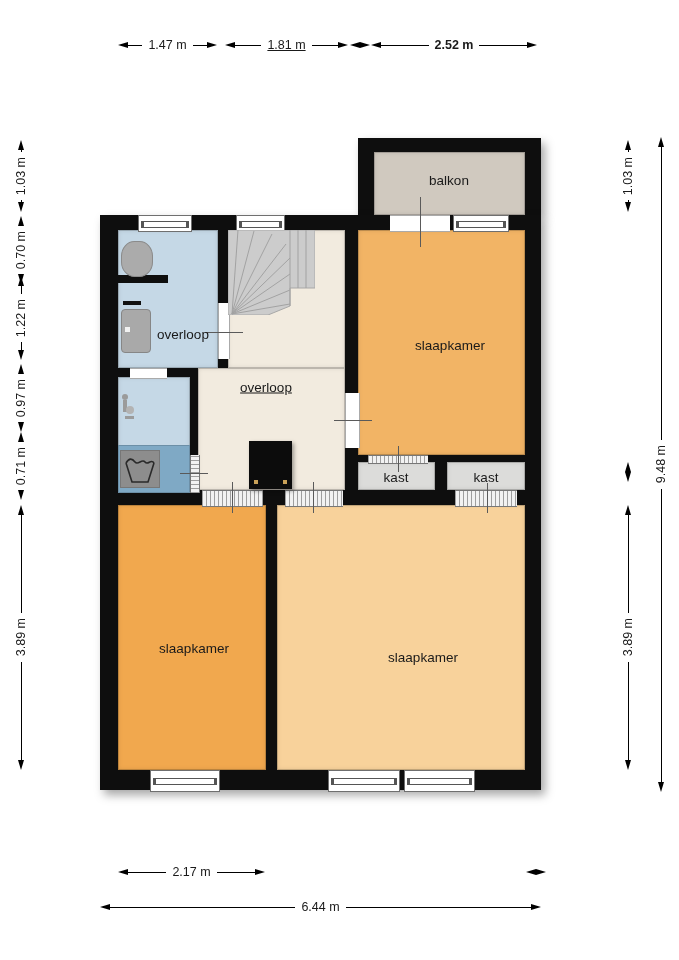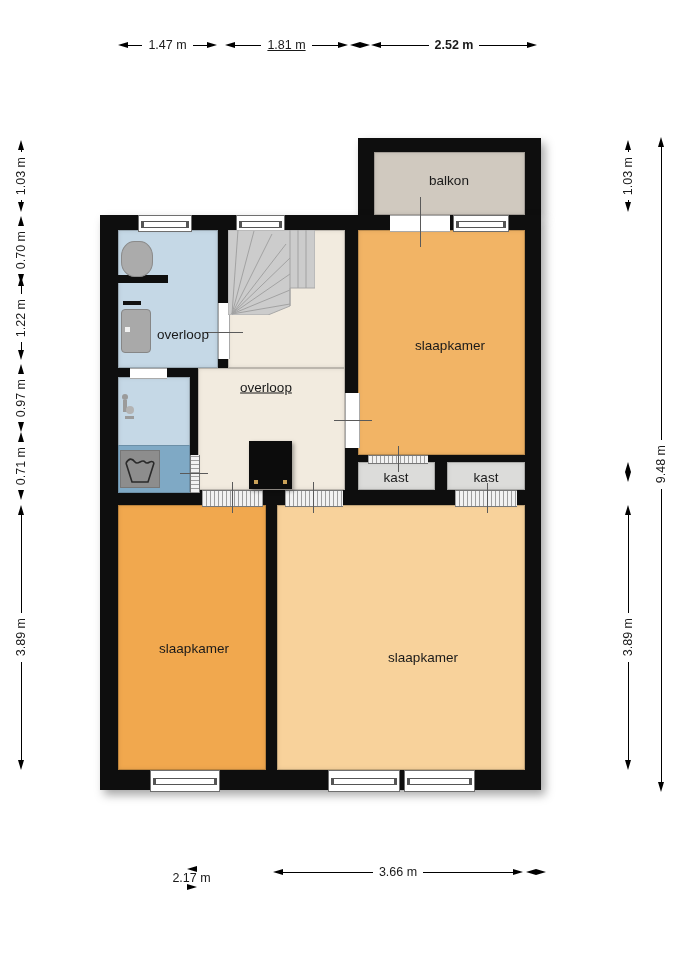--- a/index.html
+++ b/index.html
@@ -171,38 +171,38 @@
       <span class="tri-r"></span>
   </div>
   <div class="hdim" style="left:371px;width:166px;top:39px;font-weight:bold;">
     <span class="tri-l"></span>
       <span class="ln"></span>
     <span class="lb">2.52 m</span>
     <span class="ln"></span>
       <span class="tri-r"></span>
   </div>
 
-  <div class="hdim" style="left:118px;width:147px;top:866px;flex-direction:column;">
+  <div class="hdim" style="left:118px;width:147px;top:866px;">
     <span class="tri-l"></span>
       <span class="ln"></span>
     <span class="lb">2.17 m</span>
     <span class="ln"></span>
       <span class="tri-r"></span>
   </div>
-  <div class="hdim" style="left:273px;width:250px;top:866px;">
-    <span class="tri-l"></span>
-      <span class="ln"></span>
-    <span class="lb">3.66 m</span>
-    <span class="ln"></span>
-      <span class="tri-r"></span>
-  </div>
   <div class="hdim-tiny" style="left:526px;top:866px;height:12px;">
     <span class="tri-l"></span>
       <span class="tri-r"></span>
   </div>
+  <div class="hdim" style="left:100px;width:441px;top:901px;">
+    <span class="tri-l"></span>
+      <span class="ln"></span>
+    <span class="lb">6.44 m</span>
+    <span class="ln"></span>
+      <span class="tri-r"></span>
+  </div>
 
   <div class="vdim" style="left:14px;top:140px;height:72px;">
     <span class="tri-u"></span>
       <span class="ln"></span>
     <span class="lb">1.03 m</span>
     <span class="ln"></span>
       <span class="tri-d"></span>
   </div>
   <div class="vdim" style="left:14px;top:216px;height:56px;">
     <span class="tri-u"></span>

